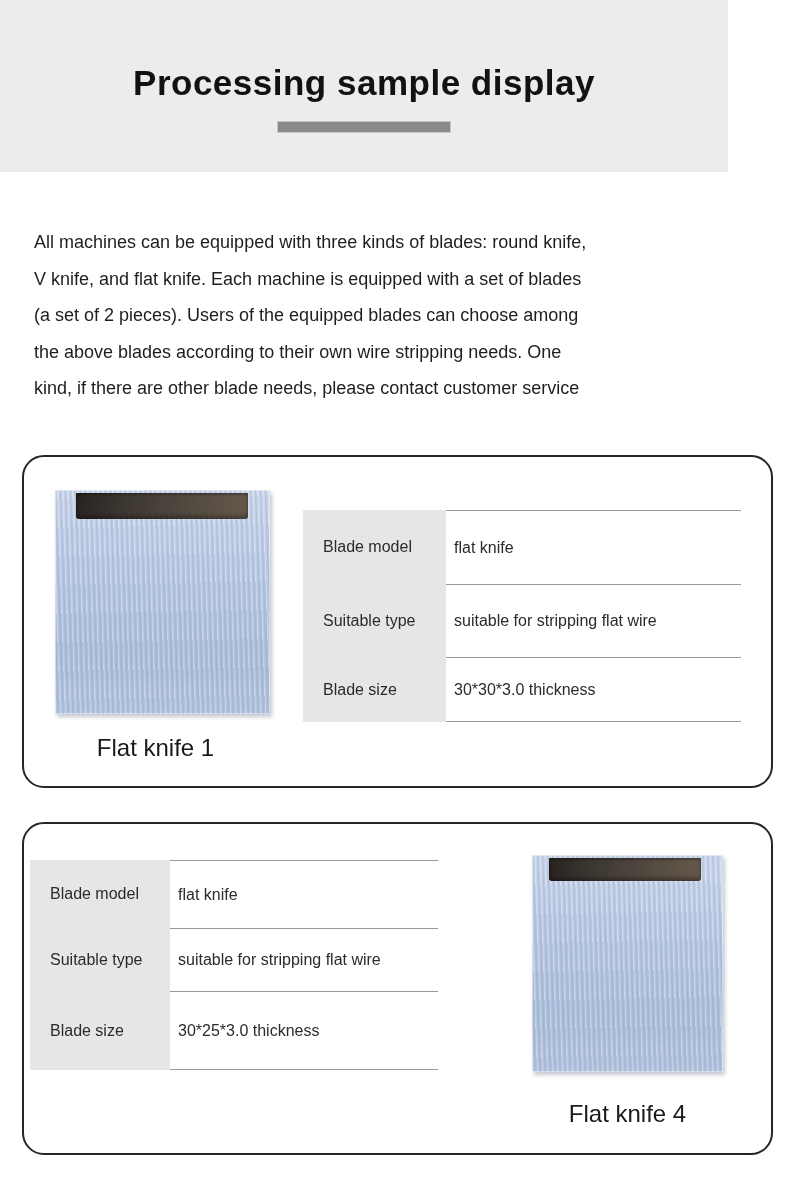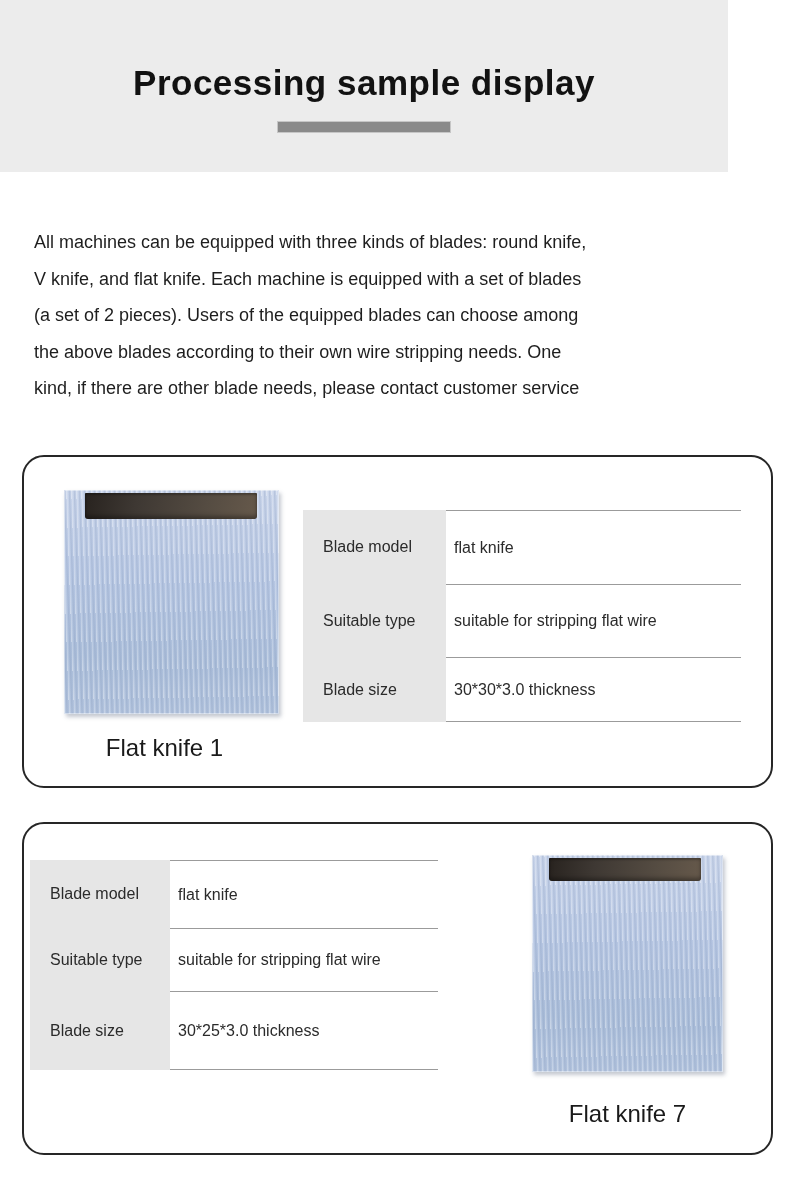--- a/index.html
+++ b/index.html
@@ -24,21 +24,21 @@
   .intro-line{height:36.5px;line-height:36.5px;white-space:nowrap;}
 
   
   .card{position:absolute;left:22px;width:751px;height:333px;box-sizing:border-box;
     background:#fff;border:2px solid var(--card-border);border-radius:22px;}
   .card-1{top:455px;}
   .card-2{top:822px;}
 
   
   .photo{position:absolute;margin:0;}
-  .photo-1{left:31px;top:33px;width:215px;margin-left:9px;}
+  .photo-1{left:31px;top:33px;width:215px;}
   .photo-2{left:508px;top:31px;width:191px;}
   .blade{position:relative;
     background:
       repeating-linear-gradient(88deg, rgba(255,255,255,.35) 0px, rgba(255,255,255,0) 2px,
         rgba(125,145,180,.25) 3px, rgba(255,255,255,0) 5px),
       linear-gradient(183deg,#cbd6eb 0%,var(--blade-metal) 40%,#abbeda 75%,#b3c4de 100%);
     box-shadow: inset 0 0 0 1px rgba(255,255,255,.45), 2px 3px 4px rgba(90,100,120,.35);}
   .blade-1{width:215px;height:224px;}
   .blade-2{width:191px;height:217px;}
   .notch{position:absolute;top:3px;
@@ -114,17 +114,17 @@
       </div>
       <div class="spec-row">
         <div class="spec-label">Blade size</div>
         <div class="spec-value">30*25*3.0 thickness</div>
       </div>
     </div>
     <figure class="photo photo-2">
       <div class="blade blade-2">
         <div class="notch notch-2"></div>
       </div>
-      <figcaption class="caption">Flat knife 7</figcaption>
+      <figcaption class="caption">Flat knife 4</figcaption>
     </figure>
   </section>
 
 </div>
 
 </body></html>

